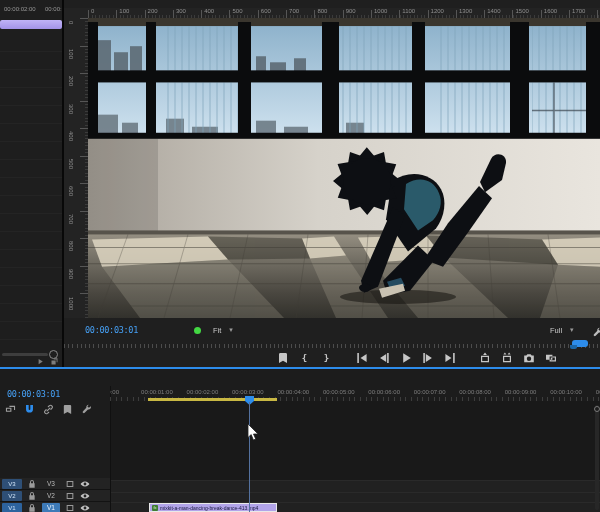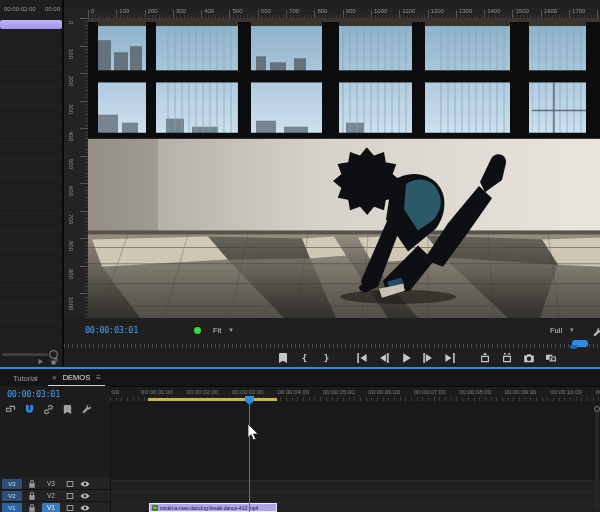--- a/index.html
+++ b/index.html
@@ -366,28 +366,20 @@
           <svg viewBox="0 0 12 12" fill="currentColor" fill-rule="evenodd">
             <path d="M1 2.8h6.4v5H1zM4.6 4.4h6.4v5H4.6zM5.8 5.6h4v2.6h-4z"></path>
           </svg>
         </span>
       </div>
   </div>
 
   <div id="focus-line" class="abs" style="background: rgb(45, 140, 235);"></div>
 
   <div id="timeline" class="abs">
-    <div id="tl-tabs" class="abs">
-      <span id="tab-tutorial">Tutorial</span>
-      <span id="tab-group">
-        <span id="tab-close">×</span>
-        <span id="tab-demos">DEMOS</span>
-        <span id="tab-menu">≡</span>
-      </span>
-    </div>
 
     <div id="tl-darkzone" class="abs"></div>
     <div class="abs lane-bg" style="top:111px;height:32px;"></div>
     <div class="abs lane-line" style="top:111px;"></div>
     <div class="abs lane-line" style="top:123px;"></div>
     <div class="abs lane-line" style="top:133px;"></div>
 
     <div id="tl-left" class="abs">
       <div id="tl-timecode" class="abs mono">00:00:03:01</div>
       <div id="tltools" class="abs">

